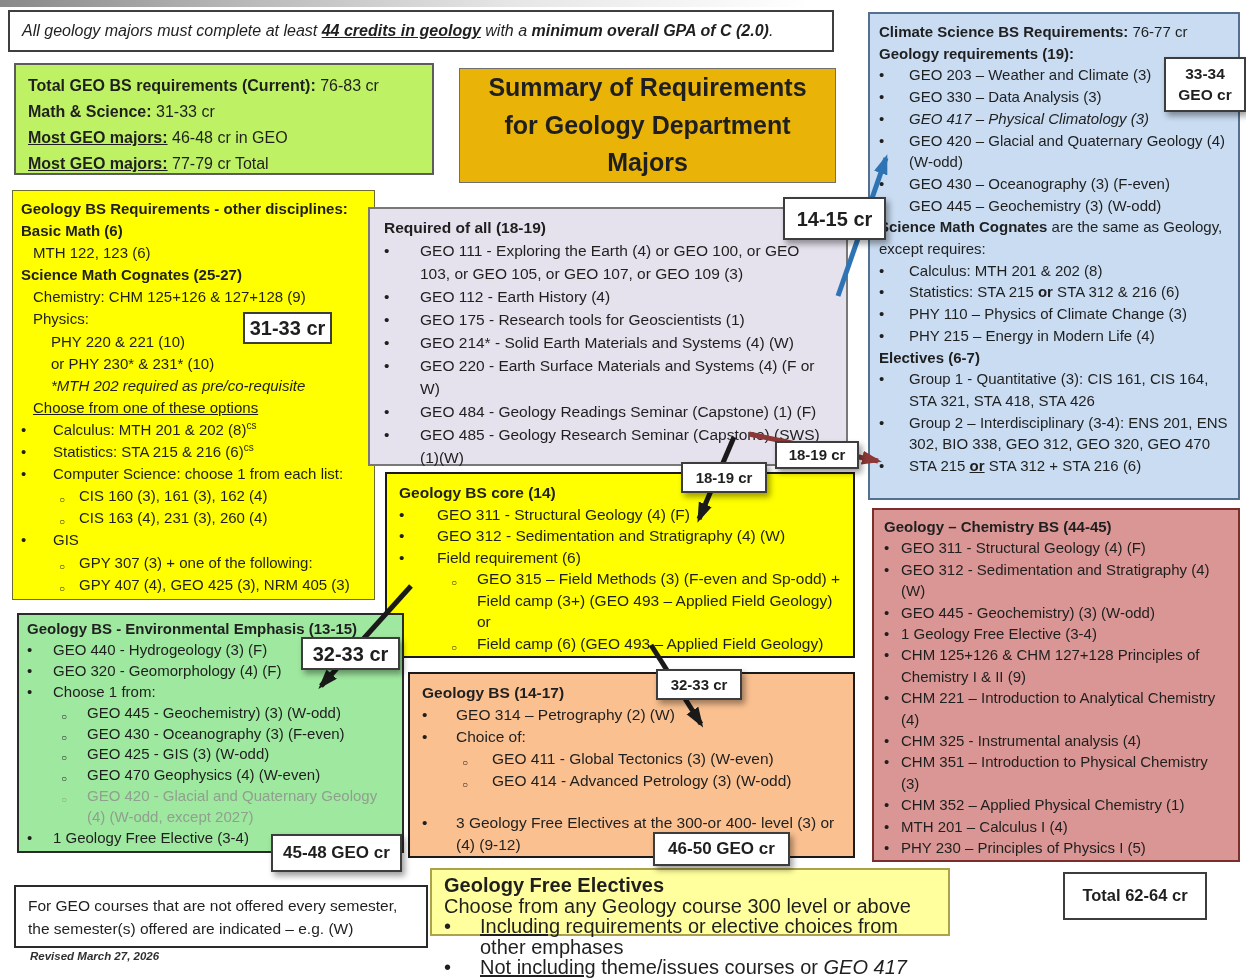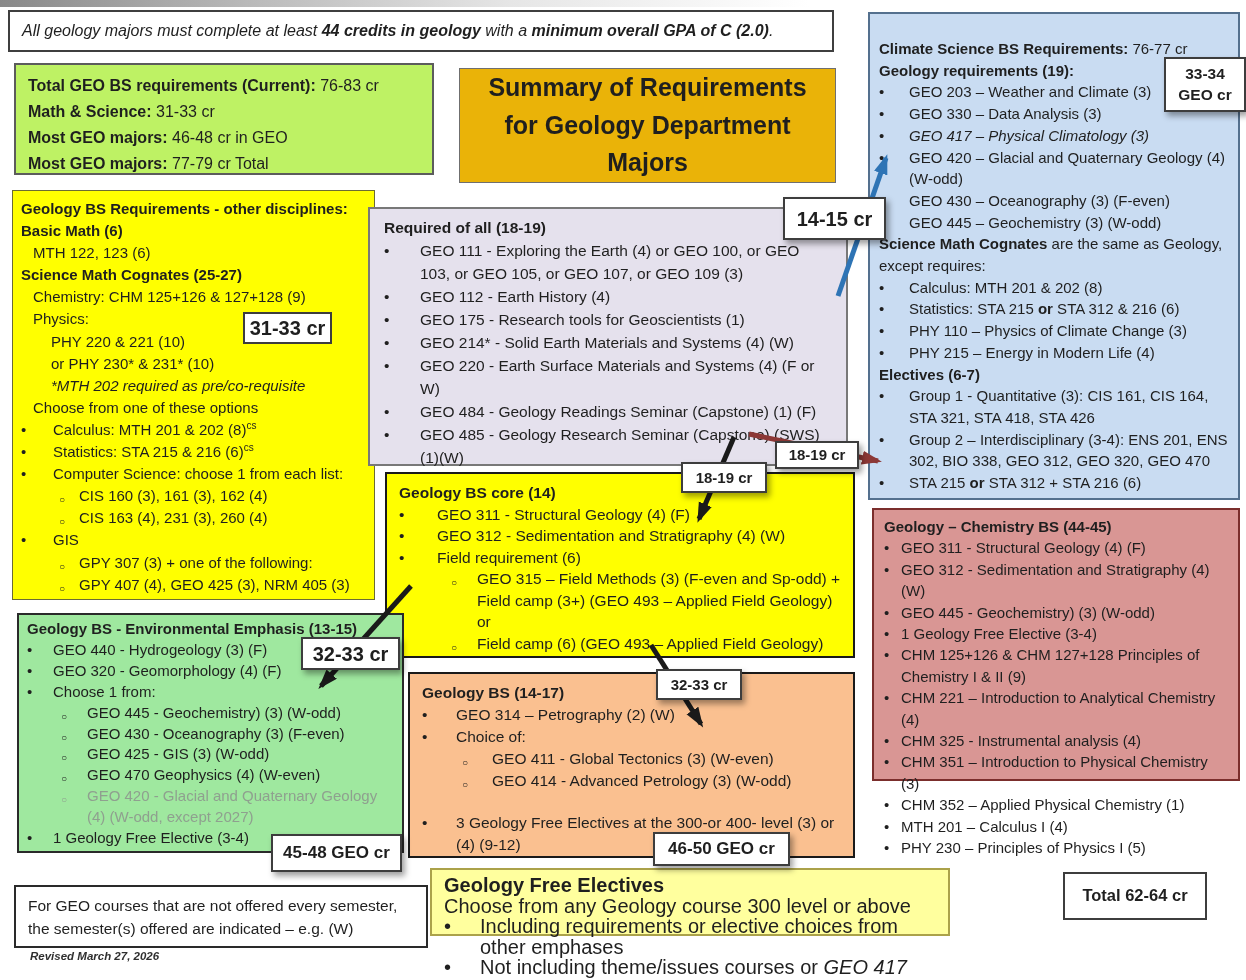--- a/index.html
+++ b/index.html
@@ -11,53 +11,53 @@
   .label{position:absolute;box-sizing:border-box;z-index:3;background:#fff;border:2px solid #3d3d3d;
          display:flex;flex-direction:column;align-items:center;justify-content:center;
          font-weight:bold;font-size:20px;text-align:center;line-height:1.3;}
   .shadow{box-shadow:3px 4px 6px rgba(0,0,0,.38);}
   #arrows{position:absolute;left:0;top:0;z-index:2;pointer-events:none;}
 
   .line{display:flex;align-items:flex-start;}
   .marker{flex:none;width:30px;}
   .circ{font-size:10px;position:relative;top:4px;}
   .txt{flex:1;min-width:0;}
-  .b{font-weight:bold}.i{font-style:italic}.u{}
+  .b{font-weight:bold}.i{font-style:italic}.u{text-decoration:underline}
   sup{font-size:10px;line-height:0;}
   .ind1{padding-left:12px}.ind2{padding-left:30px}.ind3{padding-left:38px}
   .gray, .gray .marker{color:#8FA08F;}
   .mt{margin-top:20px;}
 
   #banner{left:8px;top:10px;width:826px;height:42px;background:#fff;border:2px solid #3f3f3f;
           display:flex;align-items:center;padding:0 12px;font-style:italic;font-size:16px;}
   #box-totals{left:14px;top:63px;width:420px;height:112px;background:#bef264;border:2px solid #5c5c5c;
           padding:8px 12px;font-size:16px;line-height:26px;}
   #titlebox{left:459px;top:68px;width:377px;height:115px;background:#eab308;border:1px solid #6f6f6f;
           display:flex;align-items:center;justify-content:center;text-align:center;
           font-weight:bold;font-size:25px;line-height:1.5;padding:0 18px;box-sizing:border-box;}
   #box-other{left:12px;top:190px;width:363px;height:410px;background:#FFFF00;border:1px solid #6b6b33;
           padding:7px 8px;font-size:15px;line-height:22.1px;}
   #box-other .marker{width:32px;} #box-other .ind3 .marker{width:20px;}
   #box-required{left:368px;top:207px;width:480px;height:259px;background:#E5E1ED;border:2px solid #787878;
           padding:7px 14px;line-height:23px;}
   #box-required .marker{width:36px;} #box-required .cont{padding-left:36px;}
   #box-climate{left:868px;top:12px;width:372px;height:488px;background:#C9DCF2;border:2px solid #54708E;
-          padding:24px 9px;font-size:15px;line-height:21.7px;}
+          padding:7px 9px;font-size:15px;line-height:21.7px;}
   #box-climate .marker{width:30px;}
   #box-core{left:385px;top:472px;width:470px;height:186px;background:#FFFF00;border:2px solid #1a1a1a;
           padding:8px 12px;line-height:21.5px;}
   #box-core .marker{width:38px;} #box-core .ind3{padding-left:52px;}
   #box-core .ind3 .marker{width:26px;} #box-core .cont{padding-left:78px;}
   #box-env{left:17px;top:613px;width:387px;height:240px;background:#9FE89F;border:2px solid #2a2a2a;
           padding:4px 8px;font-size:15px;line-height:20.9px;}
   #box-env .marker{width:26px;} #box-env .ind3{padding-left:34px;} #box-env .ind3 .marker{width:26px;}
   #box-geobs{left:408px;top:672px;width:447px;height:186px;background:#FAC090;border:2px solid #1a1a1a;
           padding:8px 12px;line-height:22px;}
   #box-geobs .marker{width:34px;} #box-geobs .ind3{padding-left:40px;} #box-geobs .ind3 .marker{width:30px;}
-  #box-chem{left:872px;top:508px;width:368px;height:273px;background:#D99694;border:2px solid #7B2E2C;
+  #box-chem{left:872px;top:508px;width:368px;height:354px;background:#D99694;border:2px solid #7B2E2C;
           padding:6px 10px;font-size:15px;line-height:21.4px;}
   #box-chem .marker{width:17px;}
   #box-footnote{left:14px;top:885px;width:414px;height:63px;background:#fff;border:2px solid #2a2a2a;
           padding:7px 12px;font-size:15.5px;line-height:23px;}
   #revised{left:30px;top:950px;position:absolute;z-index:1;font-size:11.5px;font-style:italic;
           font-weight:bold;color:#2f2f2f;}
   #box-free{left:430px;top:868px;width:520px;height:68px;background:#FFFF9E;border:2px solid #ABA24A;
           padding:5px 12px;font-size:20px;line-height:20.5px;}
   #box-free .marker{width:36px;}
 

